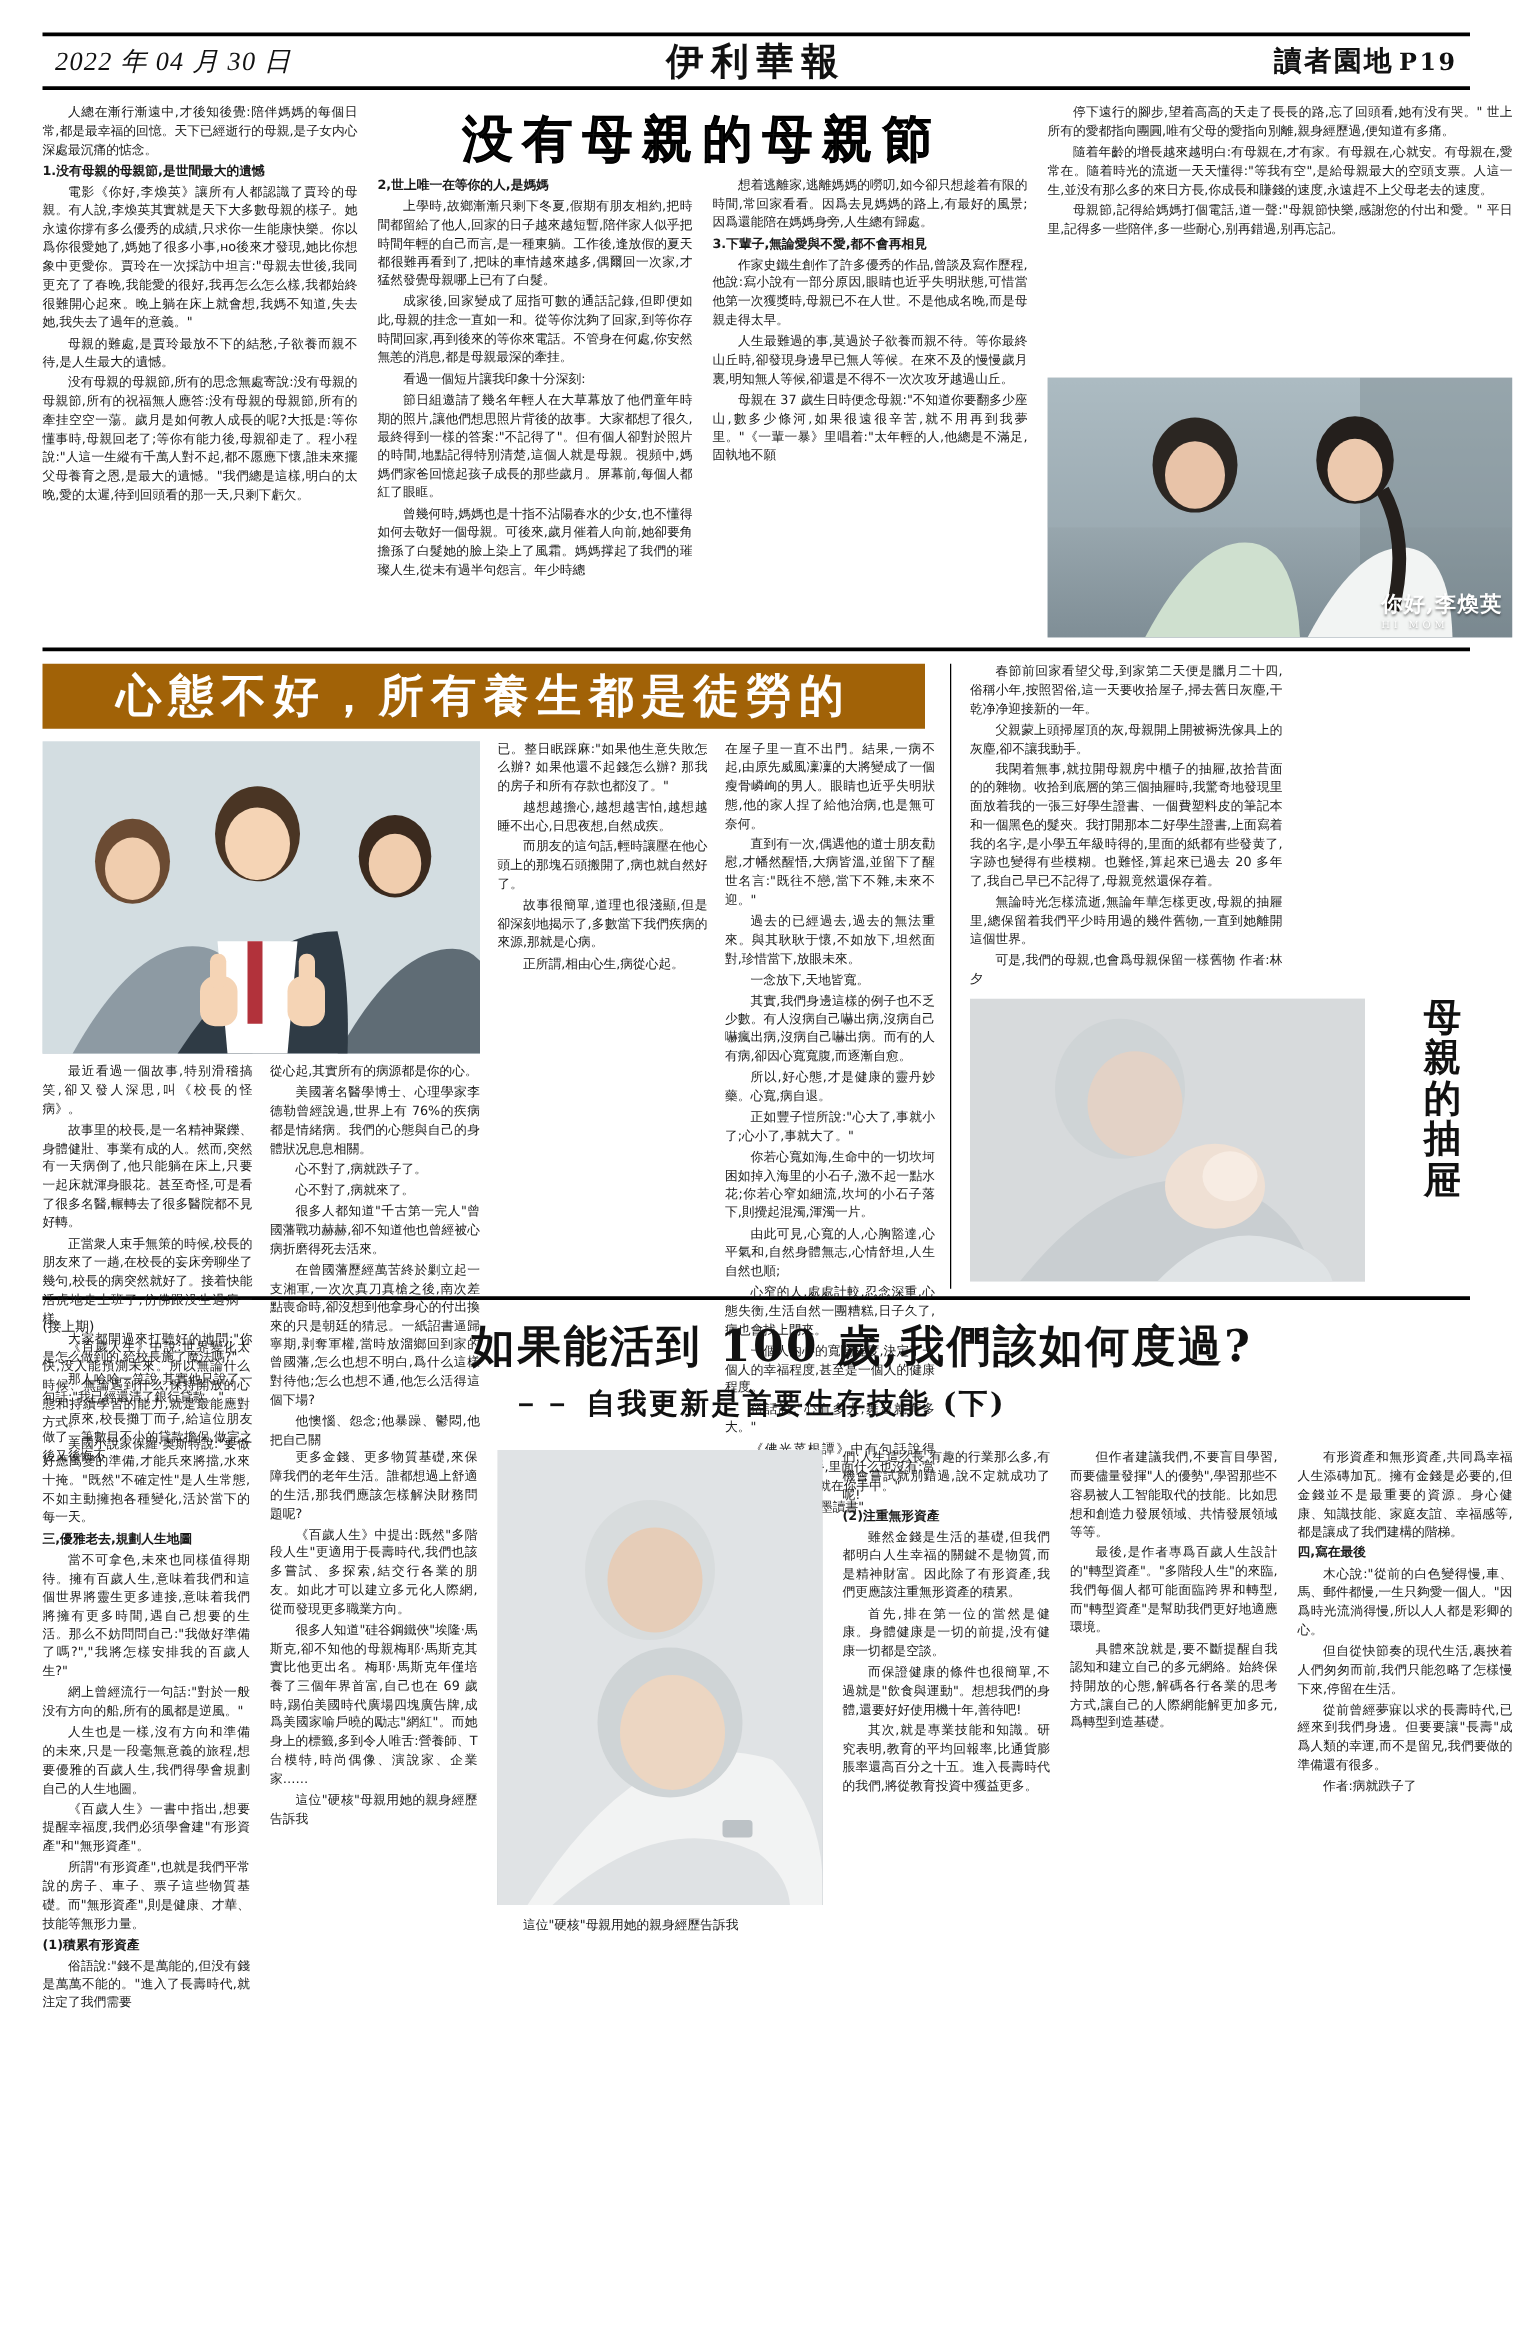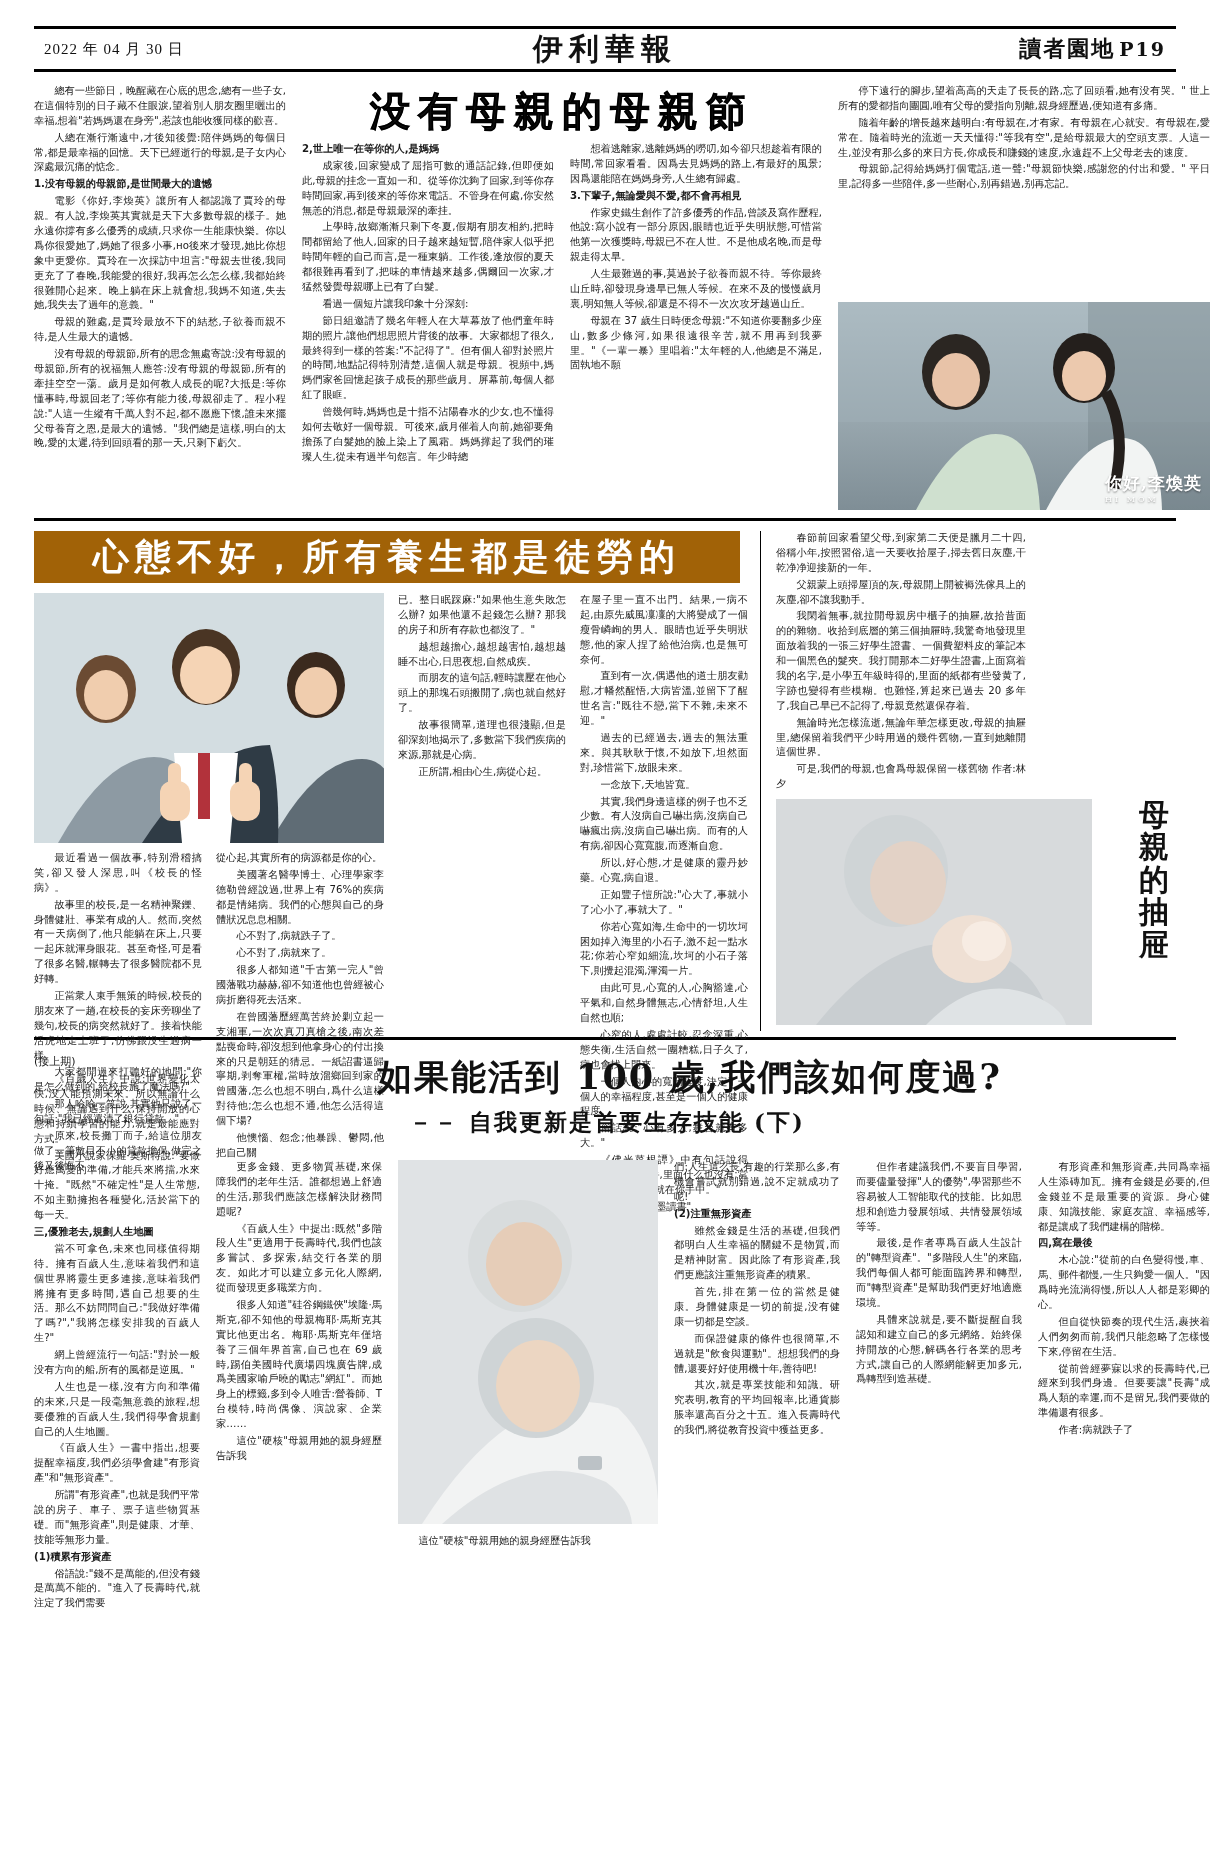--- a/index.html
+++ b/index.html
@@ -29,24 +29,25 @@
     height: 46px;
     border-top: 3px solid #000;
     border-bottom: 3px solid #000;
     display: flex;
     align-items: center;
     justify-content: space-between;
     padding: 0 10px;
     box-sizing: border-box;
   }
   .masthead .date {
-    font-size: 15px;
+    font-size: 21px;
     letter-spacing: 1px;
     font-family: "Liberation Serif", serif;
     white-space: nowrap;
+    font-style: italic;
   }
   .masthead .paper-name {
     position: absolute;
     left: 0; right: 0;
     text-align: center;
     font-size: 30px;
     font-weight: bold;
     letter-spacing: 6px;
     font-family: "DejaVu Serif", "Liberation Serif", serif;
   }
@@ -251,32 +252,31 @@
     <div class="paper-name">伊利華報</div>
     <div class="section">
       <span>讀者園地</span><span class="pageno">P19</span>
     </div>
   </div>
 
   <div class="sec1">
     <div class="sec1-title">没有母親的母親節</div>
 
     <div class="col-text c1">
-      <p>總有一些節日，晚醒藏在心底的思念,總有一些子女,在這個特別的日子藏不住眼淚,望着別人朋友圈里曬出的幸福,想着"若媽媽還在身旁",惹該也能收獲同樣的歡喜。</p>
       <p>人總在漸行漸遠中,才後知後覺:陪伴媽媽的每個日常,都是最幸福的回憶。天下已經逝行的母親,是子女内心深處最沉痛的惦念。</p>
       <p class="bold">1.没有母親的母親節,是世間最大的遺憾</p>
       <p>電影《你好,李煥英》讓所有人都認識了賈玲的母親。有人說,李煥英其實就是天下大多數母親的樣子。她永遠你撐有多么優秀的成績,只求你一生能康快樂。你以爲你很愛她了,媽她了很多小事,но後來才發現,她比你想象中更愛你。賈玲在一次採訪中坦言:"母親去世後,我同更充了了春晚,我能愛的很好,我再怎么怎么樣,我都始終很難開心起來。晚上躺在床上就會想,我媽不知道,失去她,我失去了過年的意義。"</p>
       <p>母親的難處,是賈玲最放不下的結愁,子欲養而親不待,是人生最大的遺憾。</p>
       <p>没有母親的母親節,所有的思念無處寄說:没有母親的母親節,所有的祝福無人應答:没有母親的母親節,所有的牽挂空空一蕩。歲月是如何教人成長的呢?大抵是:等你懂事時,母親回老了;等你有能力後,母親卻走了。程小程說:"人這一生縱有千萬人對不起,都不愿應下懷,誰未來擺父母養育之恩,是最大的遺憾。"我們總是這樣,明白的太晚,愛的太遲,待到回頭看的那一天,只剩下虧欠。</p>
     </div>
 
     <div class="col-text c2">
       <p class="bold">2,世上唯一在等你的人,是媽媽</p>
+      <p>上學時,故鄉漸漸只剩下冬夏,假期有朋友相約,把時間都留給了他人,回家的日子越來越短暫,陪伴家人似乎把時間年輕的自己而言,是一種東躺。工作後,逢放假的夏天都很難再看到了,把味的車情越來越多,偶爾回一次家,才猛然發覺母親哪上已有了白髮。</p>
       <p>成家後,回家變成了屈指可數的通話記錄,但即便如此,母親的挂念一直如一和。從等你沈夠了回家,到等你存時間回家,再到後來的等你來電話。不管身在何處,你安然無恙的消息,都是母親最深的牽挂。</p>
-      <p>上學時,故鄉漸漸只剩下冬夏,假期有朋友相約,把時間都留給了他人,回家的日子越來越短暫,陪伴家人似乎把時間年輕的自己而言,是一種東躺。工作後,逢放假的夏天都很難再看到了,把味的車情越來越多,偶爾回一次家,才猛然發覺母親哪上已有了白髮。</p>
       <p>看過一個短片讓我印象十分深刻:</p>
       <p>節日組邀請了幾名年輕人在大草幕放了他們童年時期的照片,讓他們想思照片背後的故事。大家都想了很久,最終得到一樣的答案:"不記得了"。但有個人卻對於照片的時間,地點記得特別清楚,這個人就是母親。視頻中,媽媽們家爸回憶起孩子成長的那些歲月。屏幕前,每個人都紅了眼眶。</p>
       <p>曾幾何時,媽媽也是十指不沾陽春水的少女,也不懂得如何去敬好一個母親。可後來,歲月催着人向前,她卻要角擔孫了白髮她的臉上染上了風霜。媽媽撑起了我們的璀璨人生,從未有過半句怨言。年少時總</p>
     </div>
 
     <div class="col-text c3">
       <p>想着逃離家,逃離媽媽的嘮叨,如今卻只想趁着有限的時間,常回家看看。因爲去見媽媽的路上,有最好的風景;因爲還能陪在媽媽身旁,人生總有歸處。</p>
       <p class="bold">3.下輩子,無論愛與不愛,都不會再相見</p>
       <p>作家史鐵生創作了許多優秀的作品,曾談及寫作歷程,他說:寫小說有一部分原因,眼睛也近乎失明狀態,可惜當他第一次獲獎時,母親已不在人世。不是他成名晚,而是母親走得太早。</p>
       <p>人生最難過的事,莫過於子欲養而親不待。等你最終山丘時,卻發現身邊早已無人等候。在來不及的慢慢歲月裏,明知無人等候,卻還是不得不一次次攻牙越過山丘。</p>

